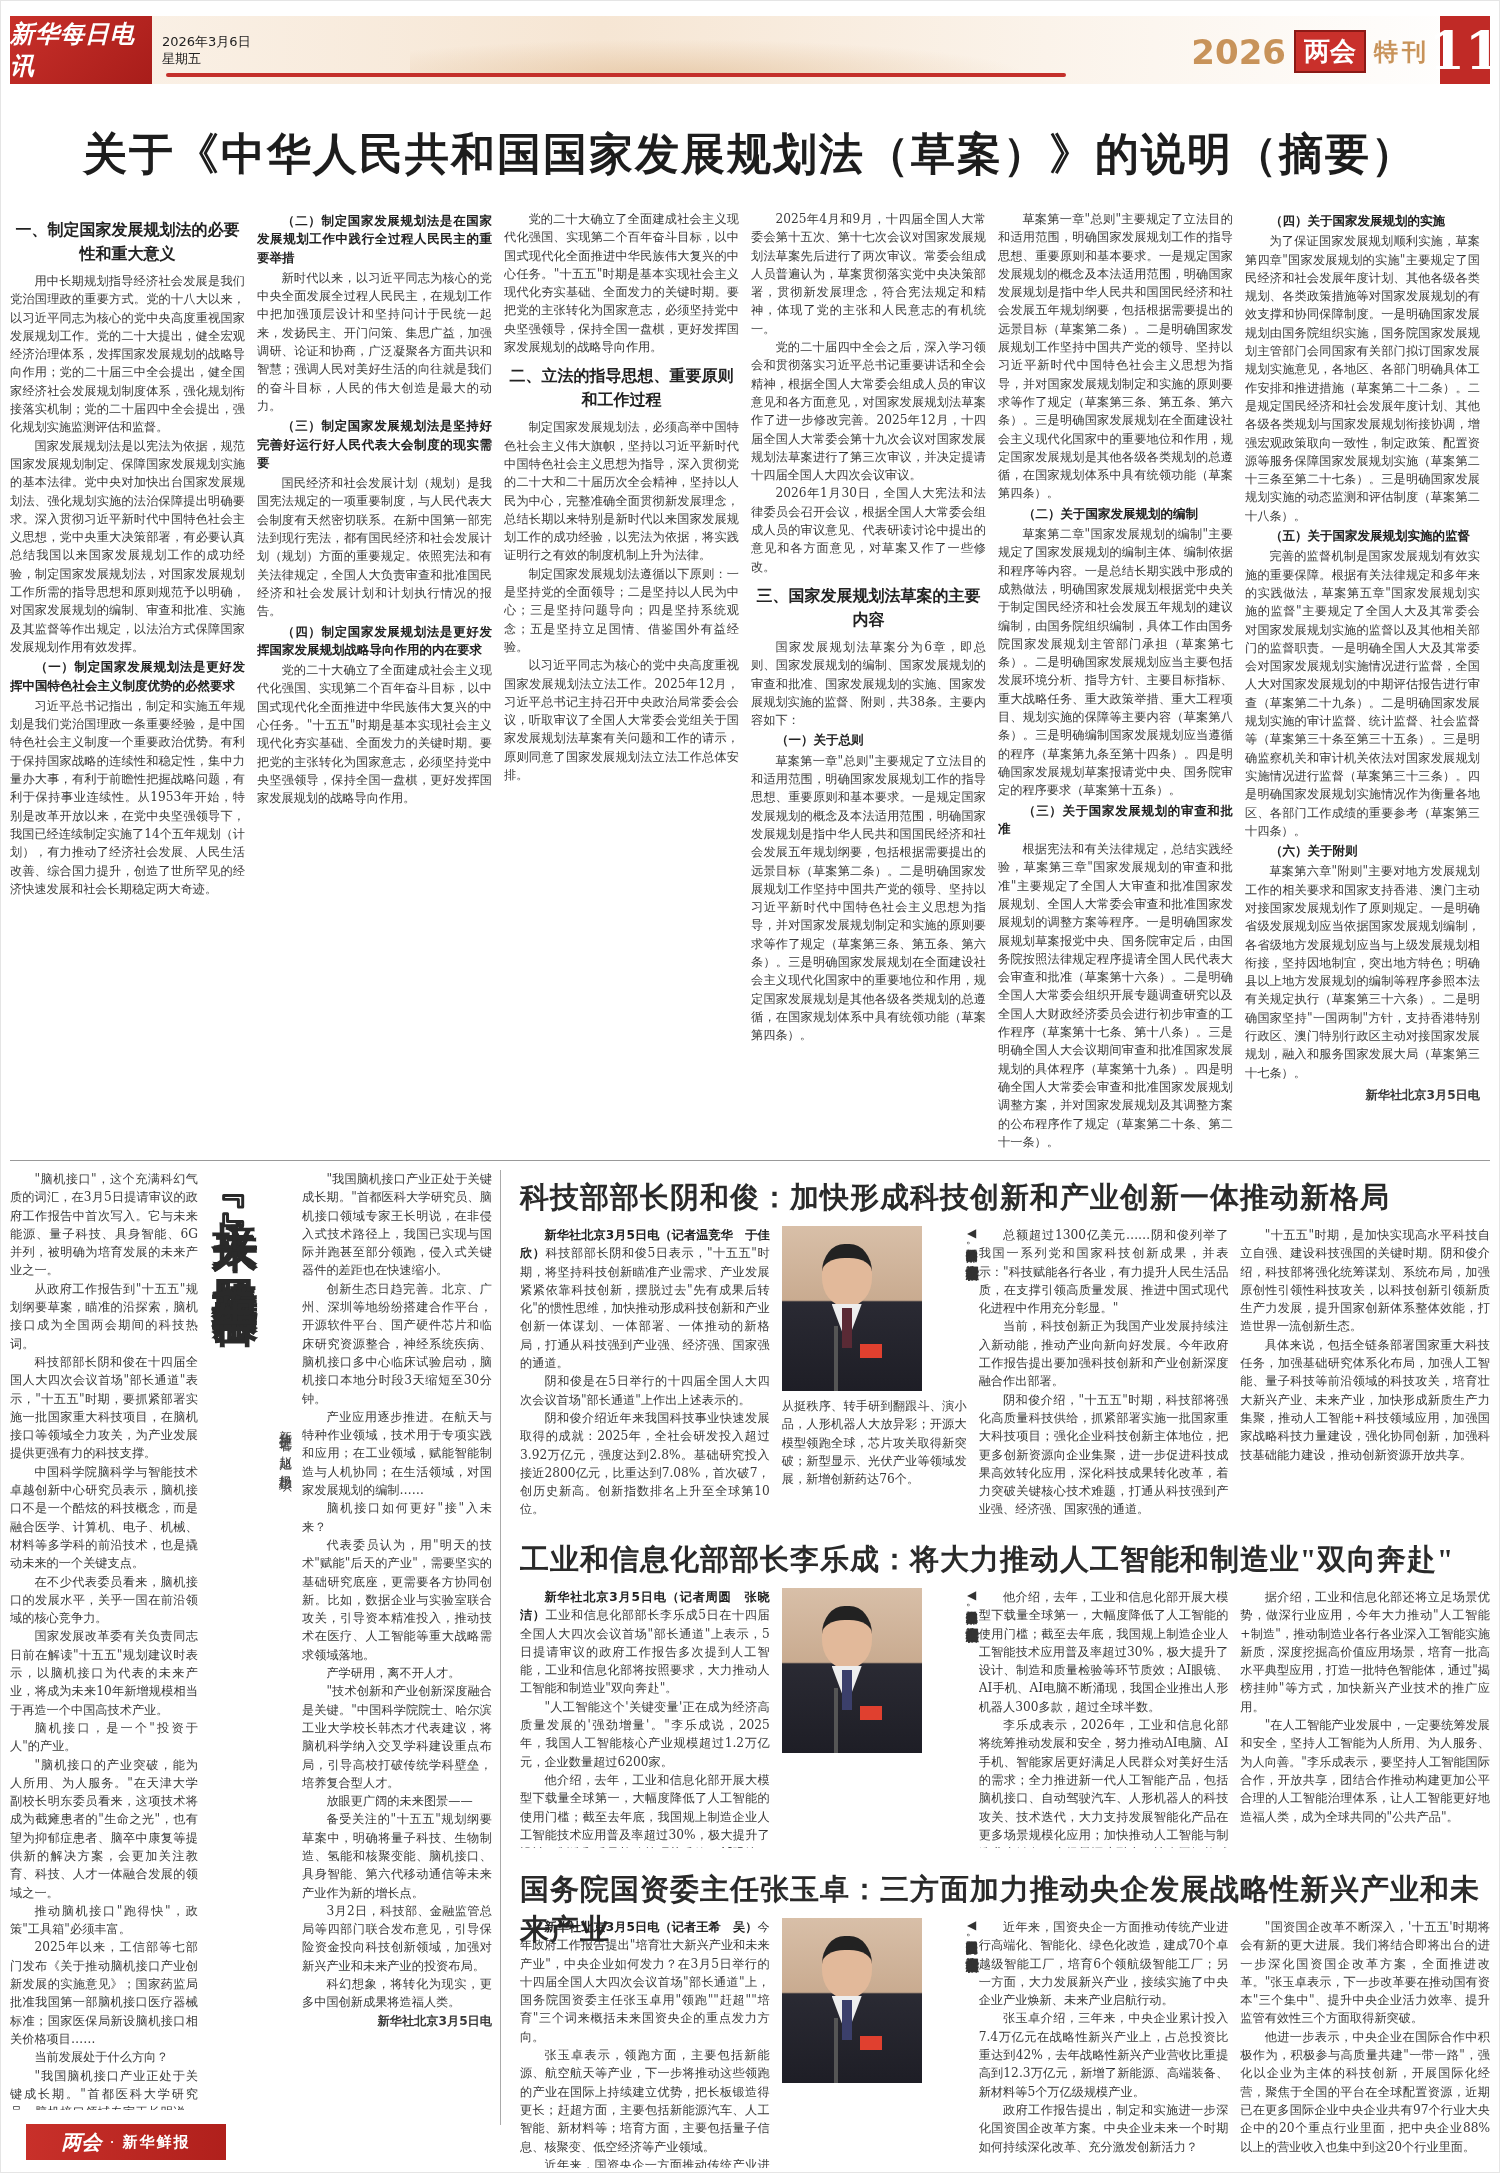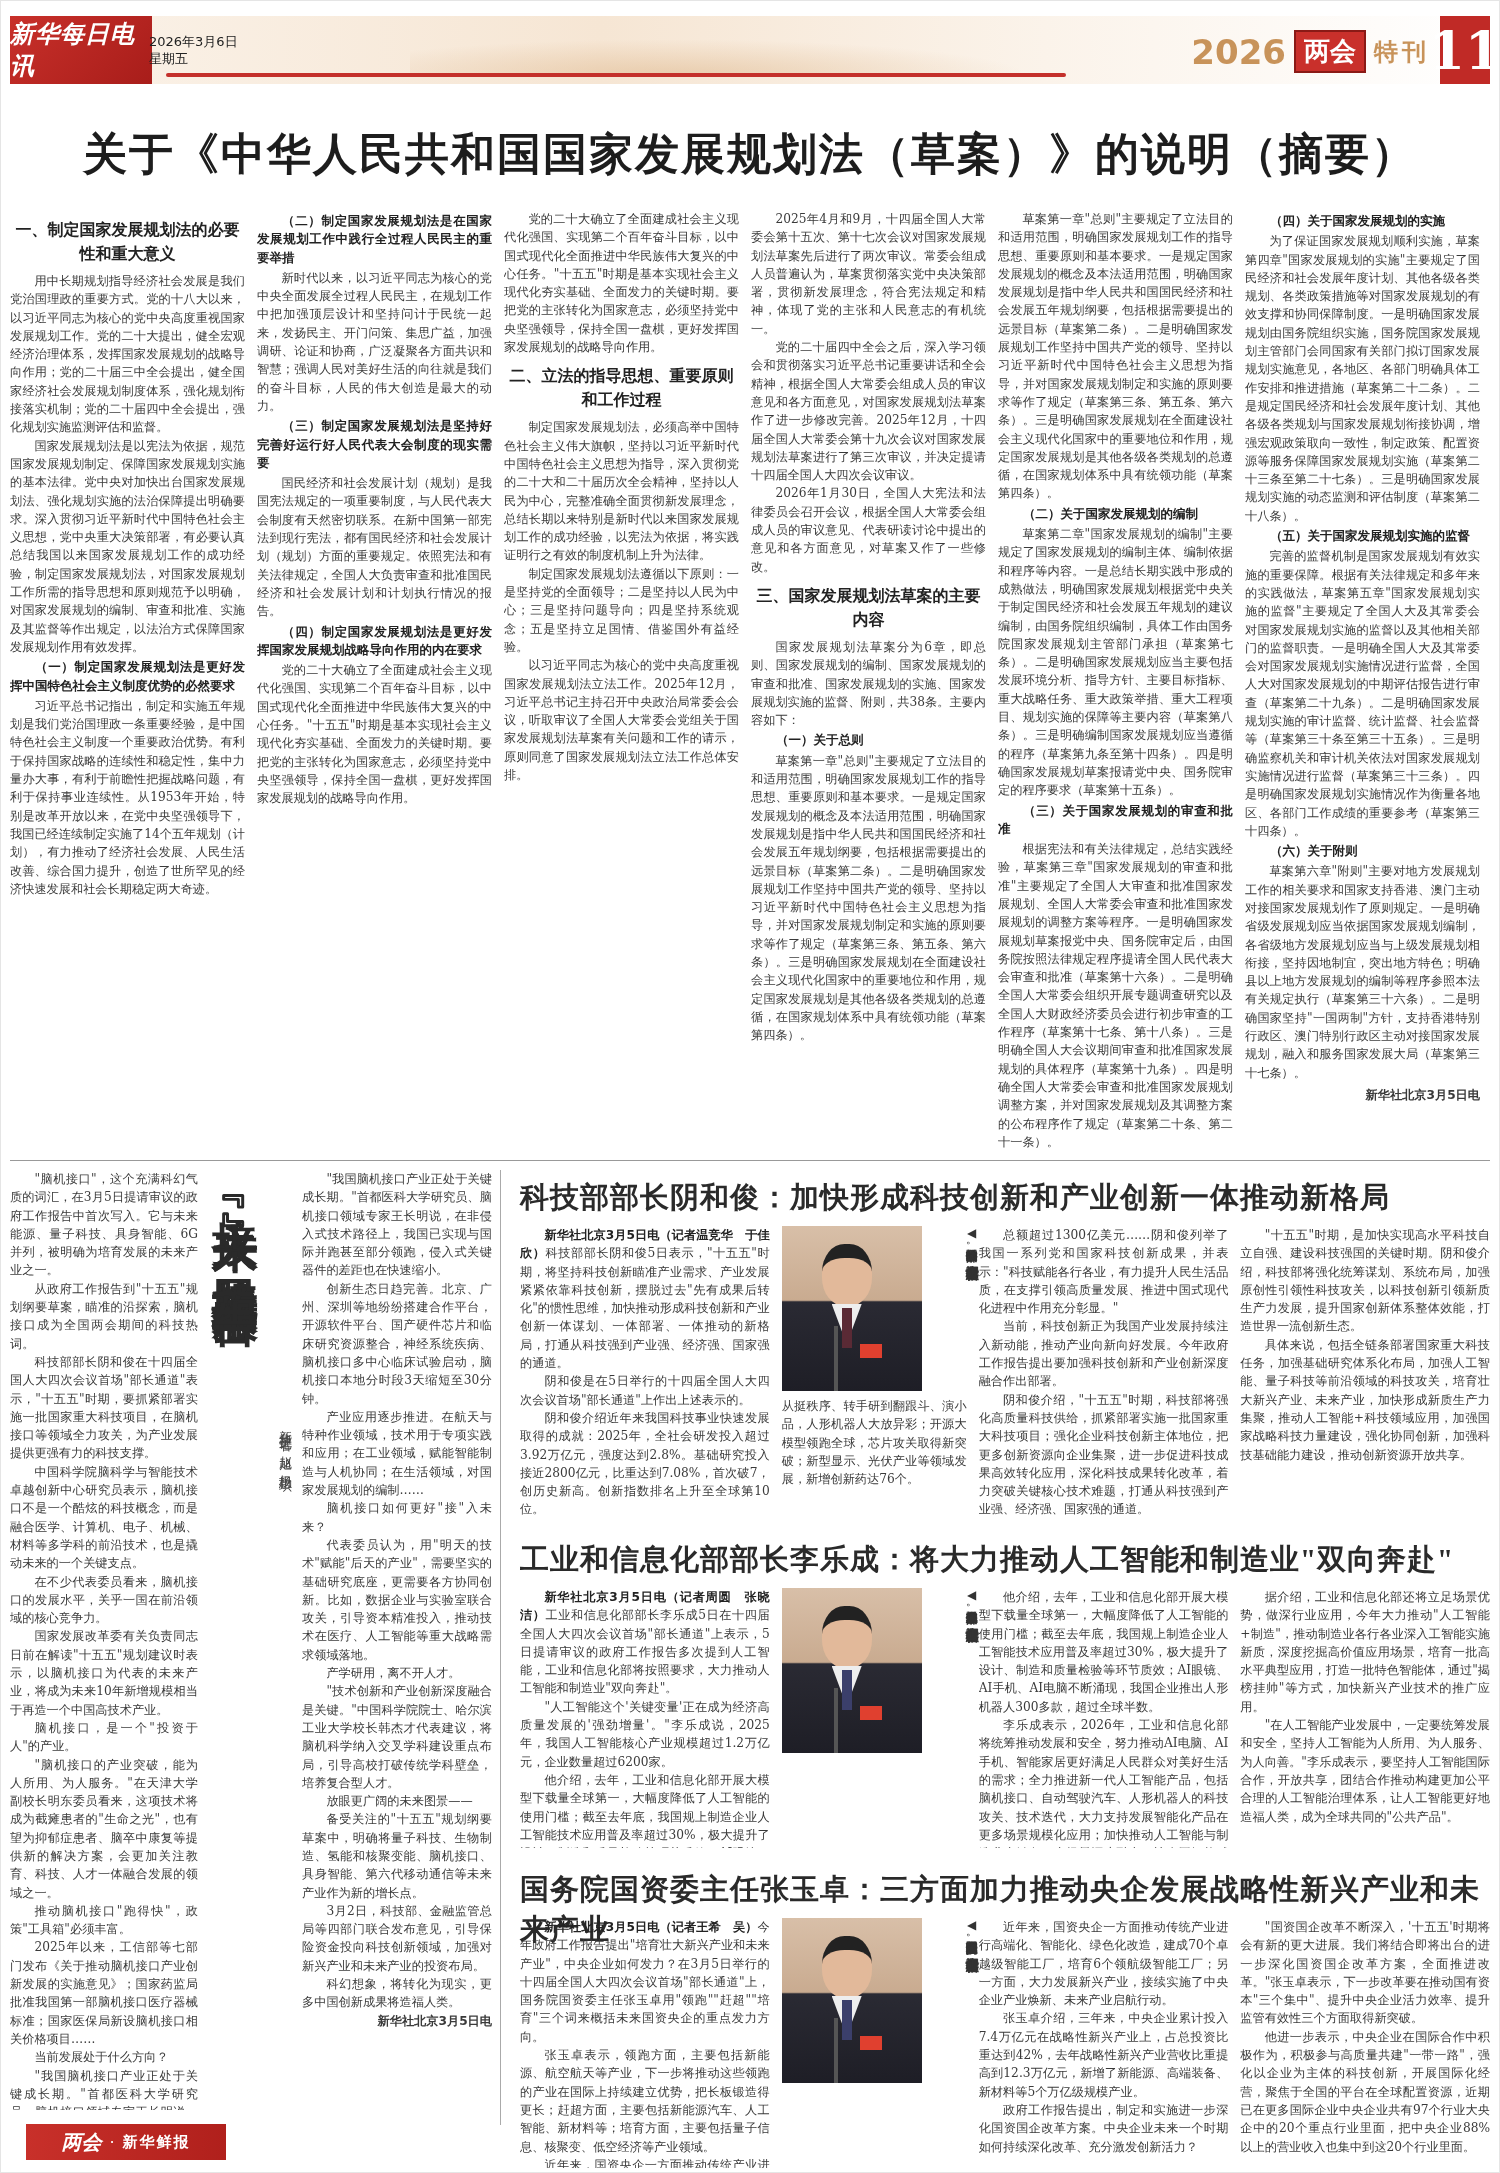--- a/index.html
+++ b/index.html
@@ -2,21 +2,21 @@
 <html><head>
 <meta charset="utf-8">
 <style>
   * { box-sizing: border-box; margin: 0; padding: 0; }
   html, body { width: 1500px; height: 2173px; background: #ffffff; overflow: hidden; }
   body { font-family: "DejaVu Serif", "Liberation Serif", serif; color: #2a2a2a; position: relative; }
 
   
   .masthead { position: absolute; left: 10px; top: 16px; width: 1480px; height: 68px; background: linear-gradient(90deg, #fbf3ea 0%, #f6e6d4 40%, #fbf3ea 70%, #ffffff 100%); }
   .brand { position: absolute; left: 0; top: 0; width: 142px; height: 68px; background: linear-gradient(135deg, #c8302a, #a81d1a); color: #fff; font-family: "DejaVu Serif", serif; font-weight: bold; font-size: 24px; display: flex; align-items: center; justify-content: center; letter-spacing: 1px; font-style: italic; }
-  .date-box { position: absolute; left: 139px; top: 17px; font-family: "DejaVu Sans", sans-serif; font-size: 13px; color: #222; line-height: 17px; }
+  .date-box { position: absolute; left: 152px; top: 17px; font-family: "DejaVu Sans", sans-serif; font-size: 13px; color: #222; line-height: 17px; }
   .redline { position: absolute; left: 156px; top: 57px; width: 900px; height: 4px; background: #c4302b; border-radius: 2px; }
   .mountains { position: absolute; left: 400px; top: 20px; width: 650px; height: 40px; background: radial-gradient(ellipse at 40% 100%, rgba(215,170,120,0.45) 0%, rgba(255,255,255,0) 65%); }
   .special { position: absolute; right: 60px; top: 14px; display: flex; align-items: center; gap: 8px; }
   .yr { font-family: "DejaVu Sans", sans-serif; font-weight: bold; font-size: 34px; color: #c8935a; }
   .lianghui { background: #c9302b; color: #fff; font-weight: bold; font-size: 26px; padding: 2px 8px; border: 2px solid #8a1a16; font-family: "DejaVu Serif", serif; }
   .tekan { font-family: "DejaVu Sans", sans-serif; font-size: 24px; color: #c8935a; font-weight: bold; letter-spacing: 4px; }
   .pagenum { position: absolute; right: 0; top: 0; width: 50px; height: 68px; background: #c02a26; color: #fff; font-family: "DejaVu Serif", serif; font-size: 52px; font-weight: bold; display: flex; align-items: center; justify-content: center; text-align: center; }
 
   
   .main-title { position: absolute; left: 0; top: 125px; width: 1500px; text-align: center; font-size: 44px; font-weight: bold; color: #1d1d1d; letter-spacing: 2px; font-family: "DejaVu Serif", serif; }

